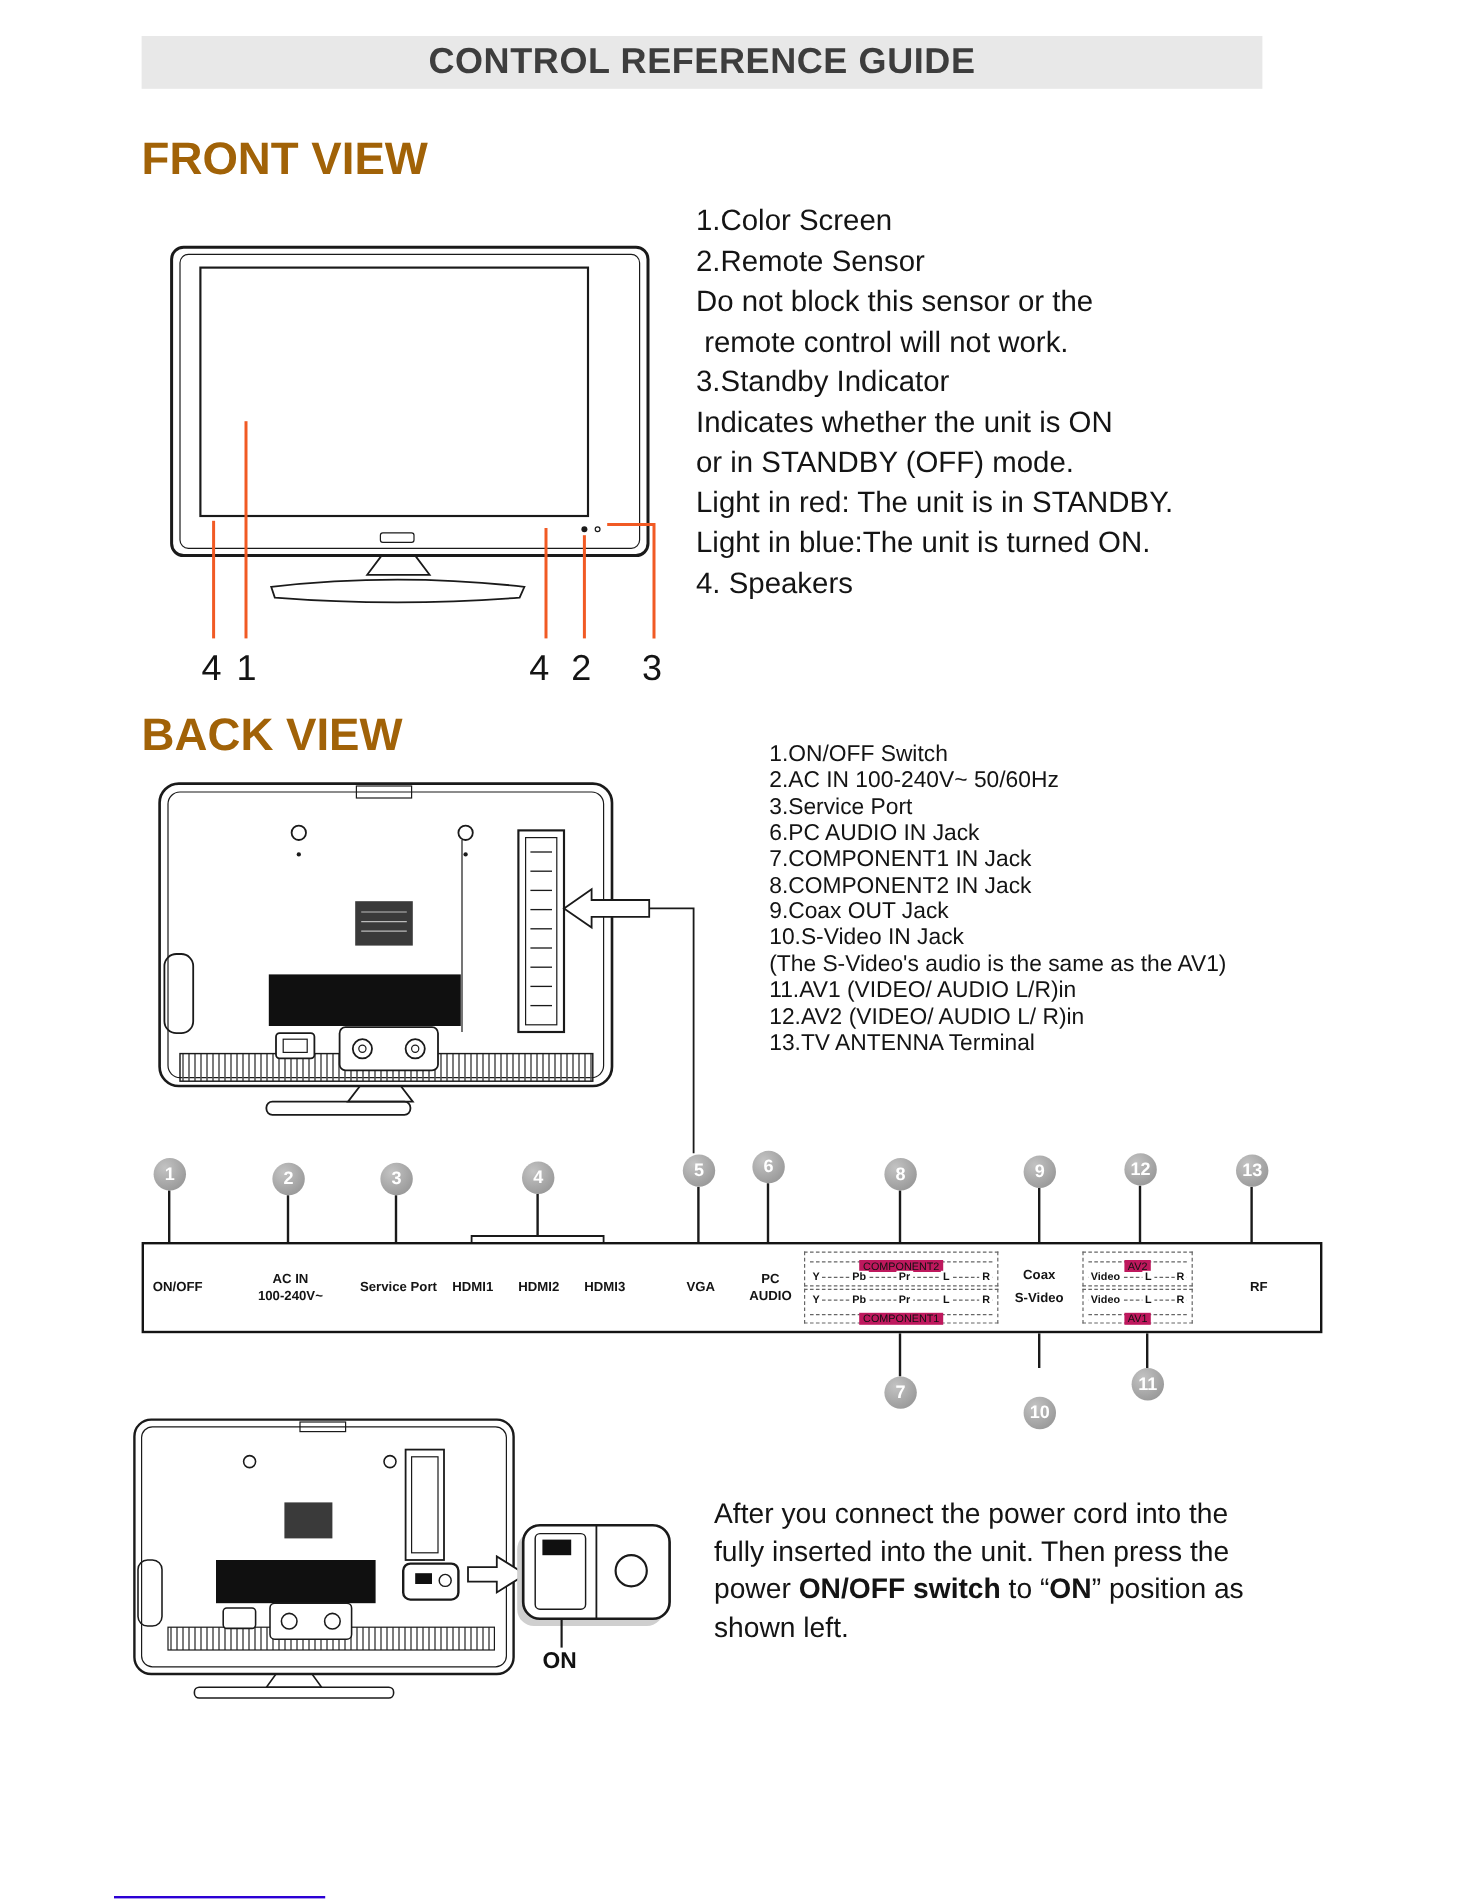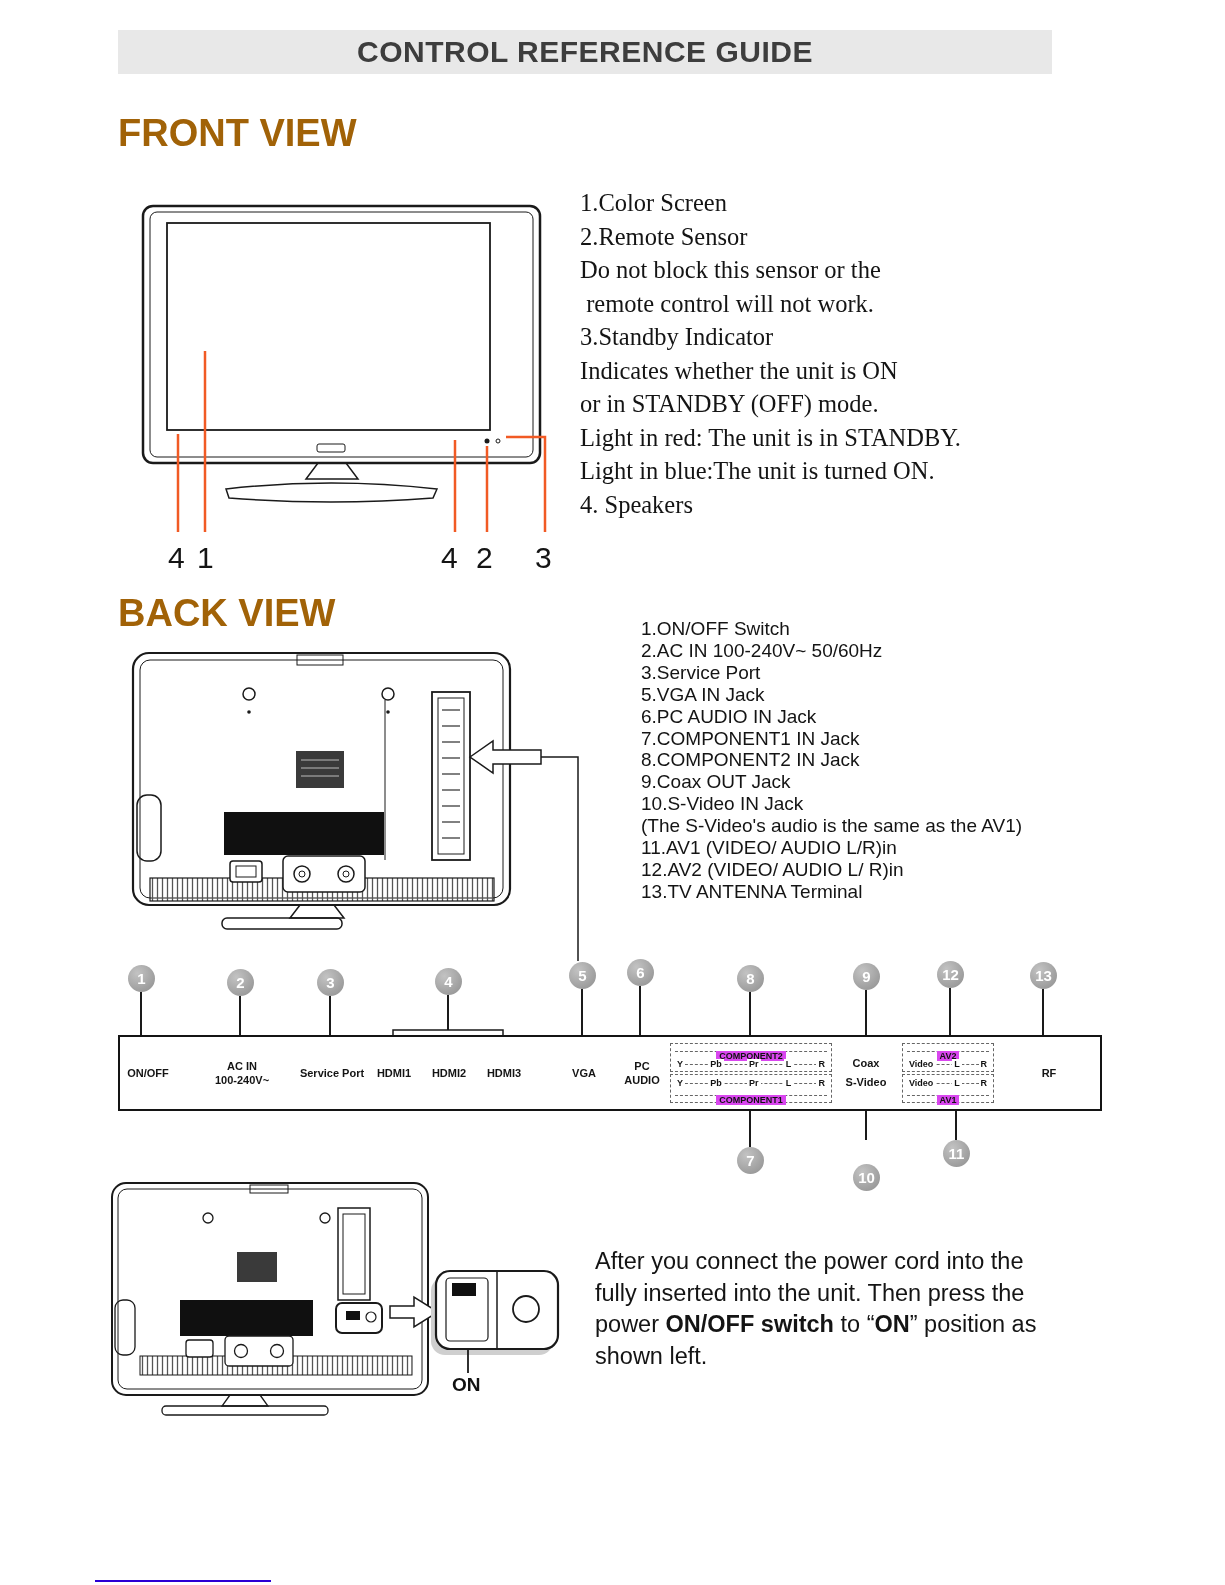--- a/index.html
+++ b/index.html
@@ -9,21 +9,21 @@
   .art { position:absolute; left:0; top:0; z-index:1; }
 
   .banner { position:absolute; left:118px; top:30px; width:934px; height:44px; background:#e8e8e8;
             display:flex; align-items:center; justify-content:center; z-index:2; }
   .banner span { font-size:30px; font-weight:bold; color:#3d3d3d; letter-spacing:.5px; }
 
   .heading { position:absolute; font-size:38px; font-weight:bold; color:#a16207; z-index:2; white-space:pre; }
   #front-heading { left:118px; top:112px; }
   #back-heading  { left:118px; top:592px; }
 
-  .front-notes { position:absolute; left:580px; top:186px; z-index:2;font-family:Liberation Serif, serif; }
+  .front-notes { position:absolute; left:580px; top:168px; z-index:2; }
   .front-notes div { font-size:24.5px; line-height:33.5px; white-space:pre; color:#141414; }
 
   .back-notes { position:absolute; left:641px; top:618px; z-index:2; }
   .back-notes div { font-size:19px; line-height:21.9px; white-space:pre; color:#141414; }
 
   .callout-num { position:absolute; font-size:30px; color:#141414; z-index:2; }
 
   .co { position:absolute; width:27px; height:27px; border-radius:50%;
         background:radial-gradient(circle at 35% 30%, #c3c3c3, #8e8e8e);
         color:#fff; font-weight:bold; font-size:15px;
@@ -33,21 +33,21 @@
            border:2px solid #141414; background:#fff; z-index:2; }
   .plabel { position:absolute; top:50%; transform:translate(-50%,-50%);
             font-size:11px; font-weight:bold; white-space:nowrap; text-align:center; color:#141414; }
   .plabel.two { line-height:14px; }
   .plabel.tall { line-height:19px; }
 
   .group { position:absolute; top:50%; transform:translateY(-50%); }
   .dashbox { border:1px dashed #666; padding:1px 4px; margin:2px 0; background:#fff; }
   .dashtitle { position:relative; height:12px; text-align:center; }
   .dashtitle::before { content:""; position:absolute; left:0; right:0; top:50%; border-top:1px dashed #666; }
-  .dashtitle span { position:relative; background:#d946ef; padding:0 3px; font-size:9px; font-weight:bold; }
+  .dashtitle span { position:relative; background:#be185d; padding:0 3px; font-size:9px; font-weight:normal; }
   .dashrow { position:relative; height:13px; display:flex; justify-content:space-between; align-items:center; }
   .dashrow::before { content:""; position:absolute; left:0; right:0; top:50%; border-top:1px dashed #666; }
   .dashrow span { position:relative; background:#fff; padding:0 2px; font-size:9px; font-weight:bold; }
 
   .para { position:absolute; left:595px; top:1246px; z-index:2; }
   .para div { font-size:23.5px; line-height:31.5px; white-space:pre; color:#141414; }
   .para b { font-weight:bold; }
 
   .on-label { position:absolute; left:452px; top:1374px; font-size:19px; font-weight:bold; z-index:2; }
 
@@ -208,21 +208,20 @@
   <div class="callout-num" style="left:441px; top:541px;">4</div>
   <div class="callout-num" style="left:476px; top:541px;">2</div>
   <div class="callout-num" style="left:535px; top:541px;">3</div>
 
   <div id="back-heading" class="heading">BACK VIEW</div>
 
   <div class="back-notes">
     <div>1.ON/OFF Switch</div>
     <div>2.AC IN 100-240V~ 50/60Hz</div>
     <div>3.Service Port</div>
-    <div>5.VGA IN Jack</div>
     <div>6.PC AUDIO IN Jack</div>
     <div>7.COMPONENT1 IN Jack</div>
     <div>8.COMPONENT2 IN Jack</div>
     <div>9.Coax OUT Jack</div>
     <div>10.S-Video IN Jack</div>
     <div>(The S-Video's audio is the same as the AV1)</div>
     <div>11.AV1 (VIDEO/ AUDIO L/R)in</div>
     <div>12.AV2 (VIDEO/ AUDIO L/ R)in</div>
     <div>13.TV ANTENNA Terminal</div>
   </div>

